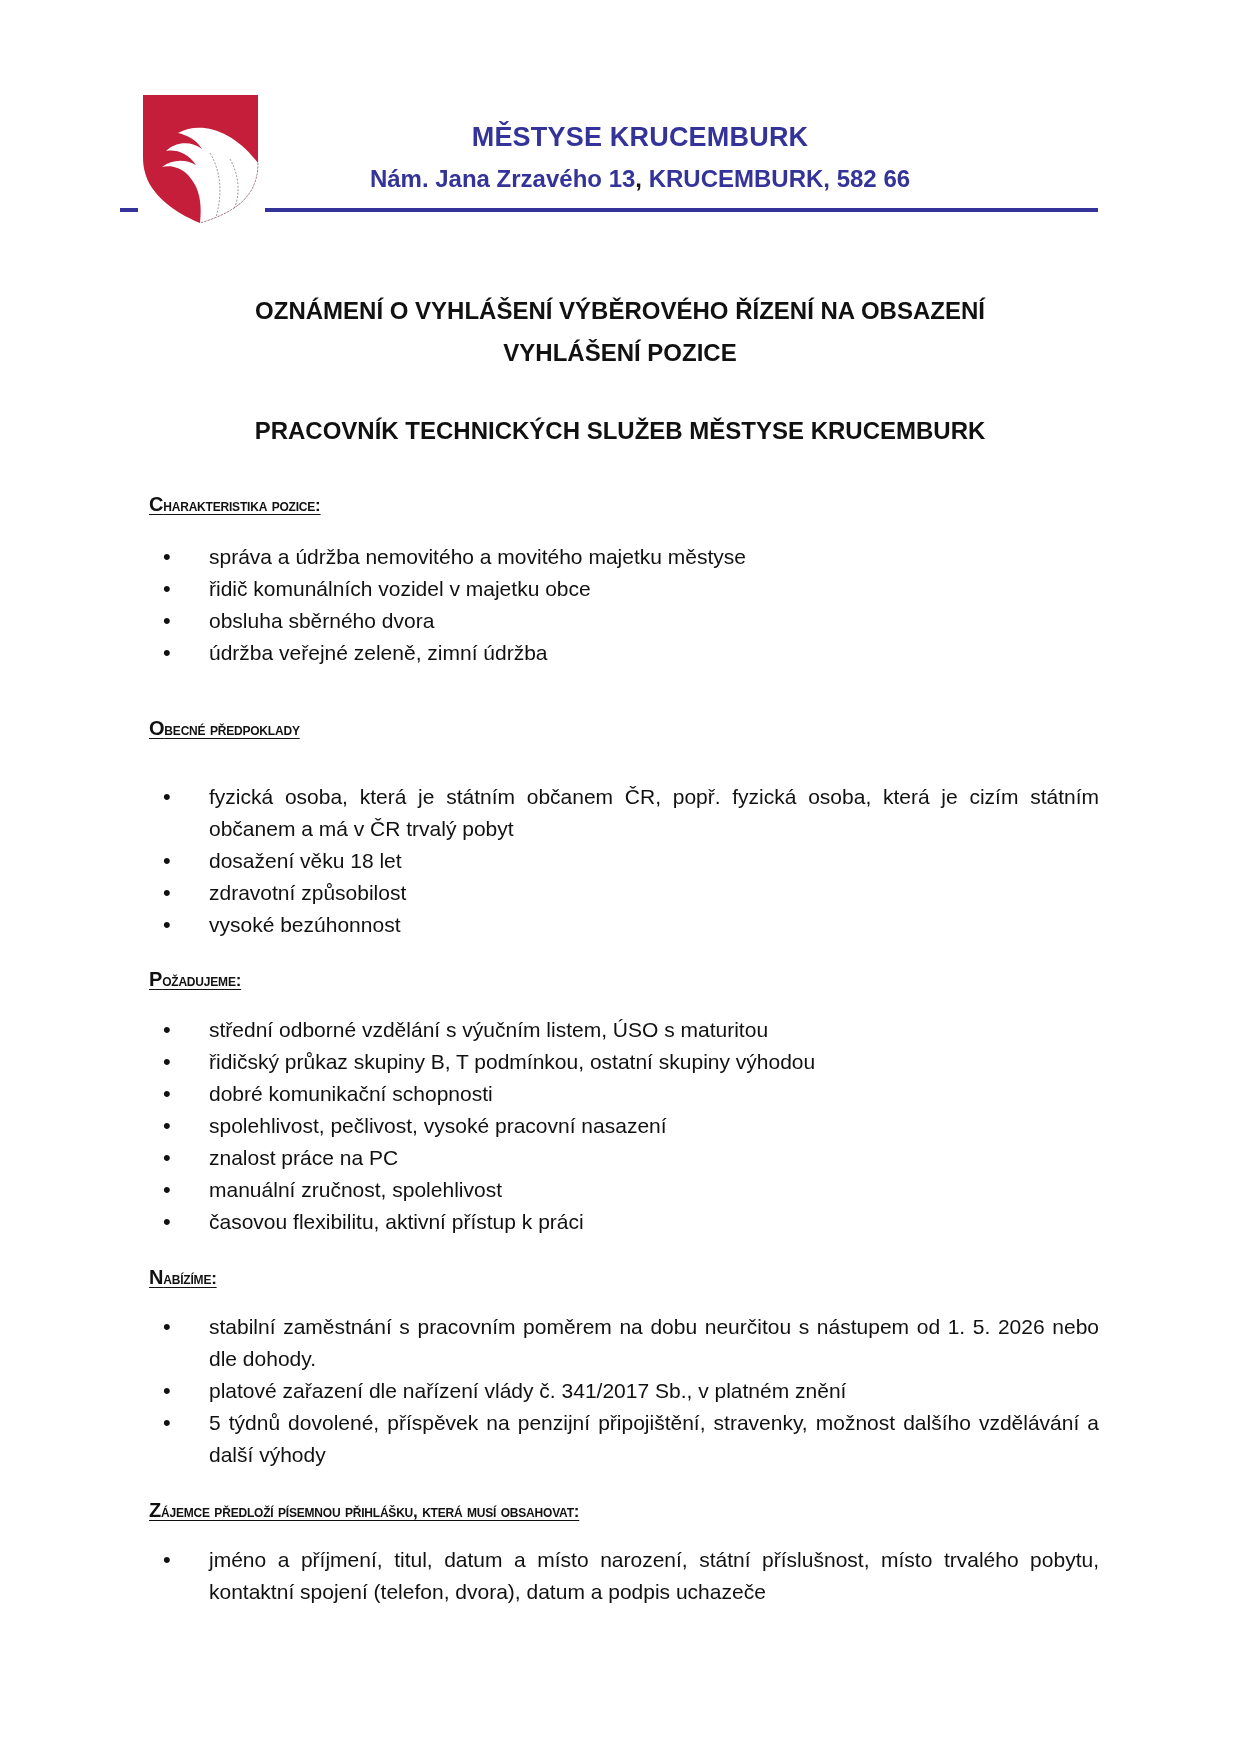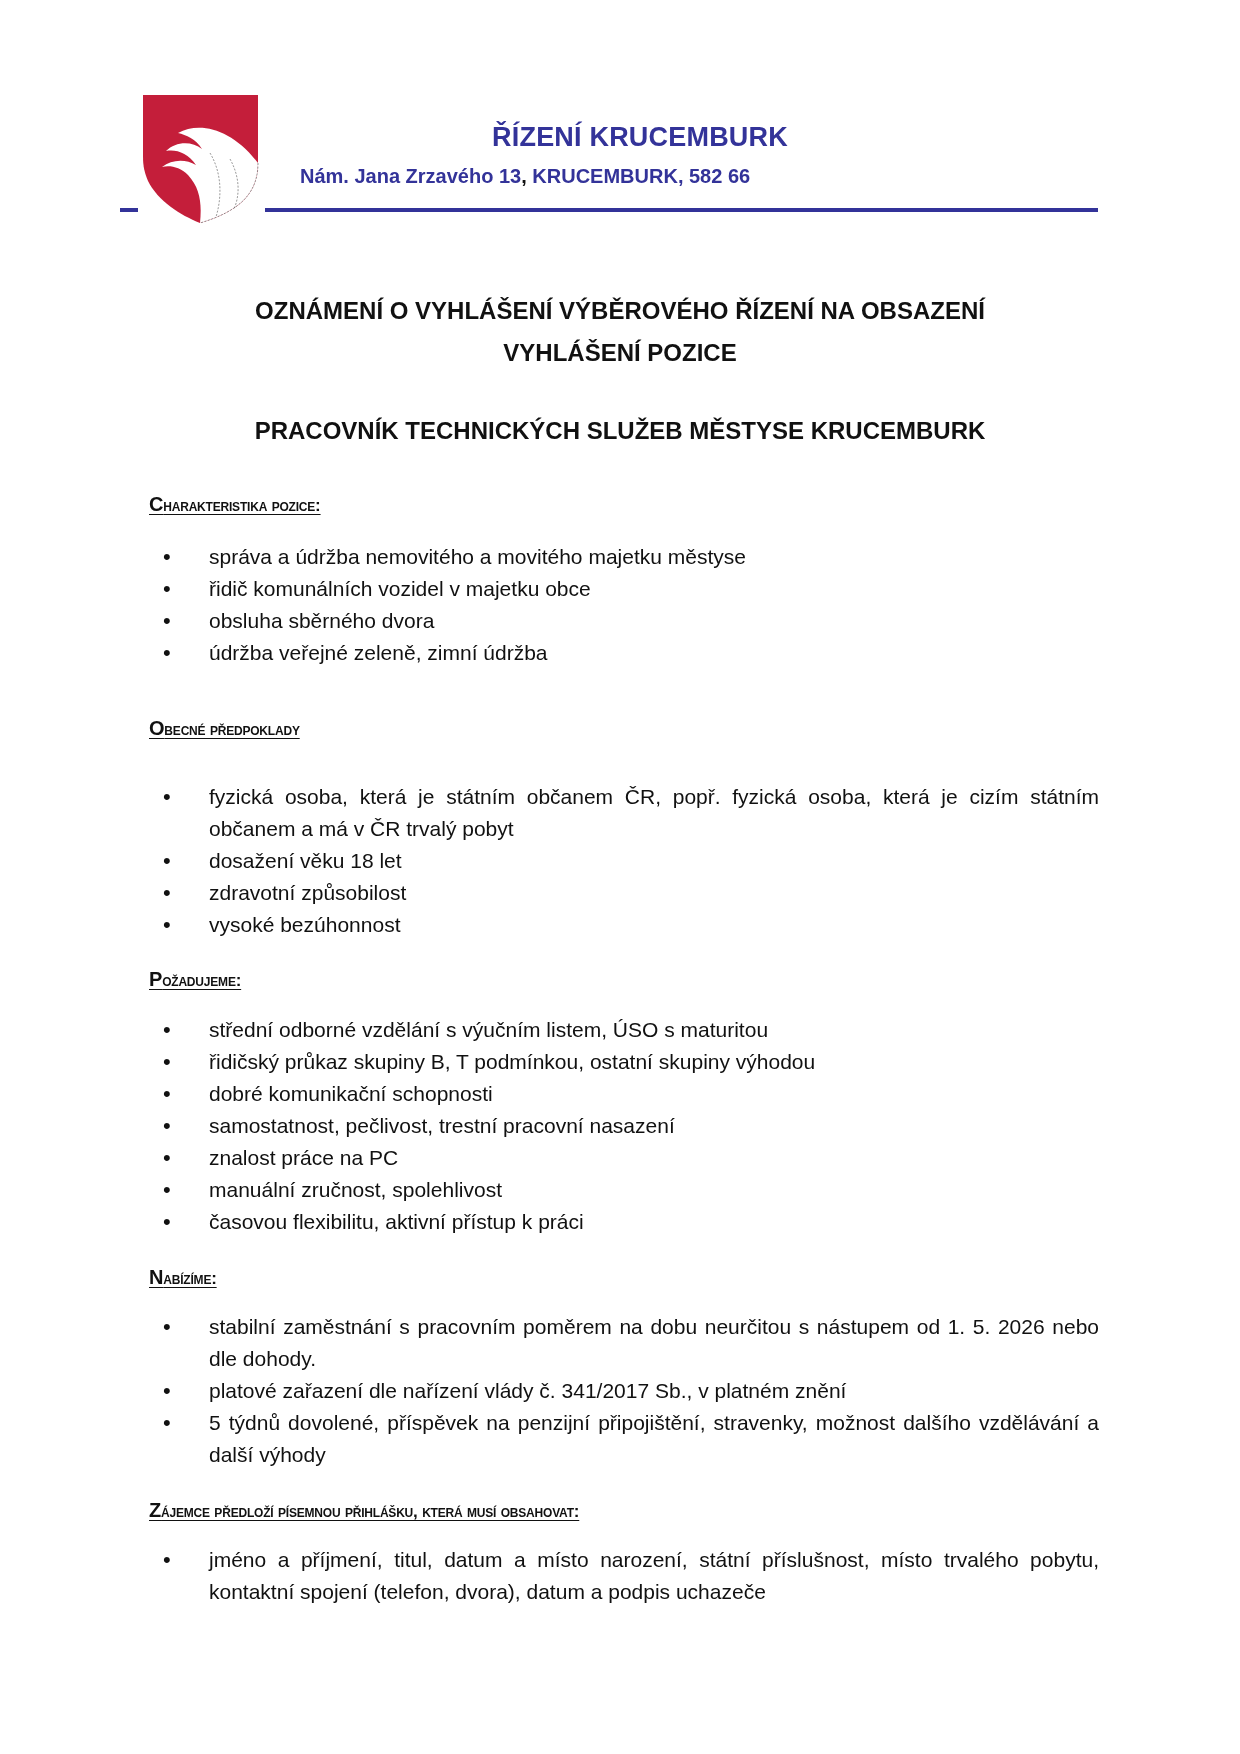--- a/index.html
+++ b/index.html
@@ -5,21 +5,21 @@
     html, body { margin: 0; padding: 0; background: #ffffff; }
     body { width: 1240px; height: 1754px; position: relative; overflow: hidden; font-family: "Liberation Sans", sans-serif; color: #111; }
     .page { position: absolute; left: 0; top: 0; width: 1240px; height: 1754px; }
 
     .logo { position: absolute; left: 140px; top: 93px; width: 122px; height: 132px; }
     .hline { position: absolute; height: 4px; background: #333399; top: 208px; }
     .hline.left { left: 120px; width: 18px; }
     .hline.right { left: 265px; width: 833px; }
 
     .org-name { position: absolute; left: 300px; width: 680px; top: 122px; text-align: center; color: #333399; font-weight: bold; font-size: 27px; letter-spacing: 0.2px; }
-    .org-address { position: absolute; left: 300px; width: 680px; top: 165px; text-align: left; color: #333399; font-weight: bold; font-size: 20px; }
+    .org-address { position: absolute; left: 300px; width: 680px; top: 165px; text-align: center; color: #333399; font-weight: bold; font-size: 24px; }
     .org-address .sep { color: #111; }
 
     .title { position: absolute; left: 120px; width: 1000px; text-align: center; font-weight: bold; font-size: 24px; color: #111; line-height: 42px; }
     .title.t1 { top: 290px; }
     .title.t2 { top: 410px; }
 
     .section-heading { position: absolute; left: 149px; font-weight: bold; font-size: 17px; color: #111; text-decoration: underline; text-underline-offset: 3px; font-variant: small-caps; letter-spacing: -0.2px; }
     .section-heading .cap { font-size: 20px; }
 
     ul.blist { position: absolute; left: 149px; width: 950px; margin: 0; padding: 0; list-style: none; font-size: 21px; line-height: 32px; color: #111; }
@@ -35,21 +35,21 @@
     <path d="M3 2 L118 2 L118 70 C118 100 100 118 60 130 C40 122 18 108 8 88 C3 76 3 70 3 60 Z" fill="#C41E3A"></path>
     <path d="M38 40 C60 28 92 36 118 70 C118 100 100 118 60 130 C62 110 60 95 48 82 C40 74 30 72 22 74 C32 66 46 66 56 72 C48 60 36 56 26 58 C36 48 52 48 62 56 C56 46 46 42 38 40 Z" fill="#ffffff"></path>
     <path d="M70 60 C82 80 82 104 76 124" fill="none" stroke="#555" stroke-width="0.6" stroke-dasharray="2,1.5"></path>
     <path d="M90 66 C100 84 100 102 94 116" fill="none" stroke="#555" stroke-width="0.6" stroke-dasharray="2,1.5"></path>
     <path d="M118 70 C118 100 100 118 60 130" fill="none" stroke="#555" stroke-width="0.6" stroke-dasharray="2,1.5"></path>
   </svg>
 
   <div class="hline left"></div>
   <div class="hline right"></div>
 
-  <div class="org-name">ŘÍZENÍ KRUCEMBURK</div>
+  <div class="org-name">MĚSTYSE KRUCEMBURK</div>
   <div class="org-address"><span>Nám. Jana Zrzavého 13</span><span class="sep">,</span><span> KRUCEMBURK, 582 66</span></div>
 
   <div class="title t1">
     <div>OZNÁMENÍ O VYHLÁŠENÍ VÝBĚROVÉHO ŘÍZENÍ NA OBSAZENÍ</div>
     <div>VYHLÁŠENÍ POZICE</div>
   </div>
   <div class="title t2">PRACOVNÍK TECHNICKÝCH SLUŽEB MĚSTYSE KRUCEMBURK</div>
 
   <div class="section-heading" style="top:486px;margin-top:7px;"><span class="cap">C</span><span>harakteristika pozice:</span></div>
   <ul class="blist" style="top:541px;">
@@ -65,21 +65,21 @@
     <li><span class="bullet">•</span><span>dosažení věku 18 let</span></li>
     <li><span class="bullet">•</span><span>zdravotní způsobilost</span></li>
     <li><span class="bullet">•</span><span>vysoké bezúhonnost</span></li>
   </ul>
 
   <div class="section-heading" style="top:968px;text-align:right;"><span class="cap">P</span><span>ožadujeme:</span></div>
   <ul class="blist" style="top:1014px;">
     <li><span class="bullet">•</span><span>střední odborné vzdělání s výučním listem, ÚSO s maturitou</span></li>
     <li><span class="bullet">•</span><span>řidičský průkaz skupiny B, T podmínkou, ostatní skupiny výhodou</span></li>
     <li><span class="bullet">•</span><span>dobré komunikační schopnosti</span></li>
-    <li><span class="bullet">•</span><span>samostatnost, pečlivost, trestní pracovní nasazení</span></li>
+    <li><span class="bullet">•</span><span>spolehlivost, pečlivost, vysoké pracovní nasazení</span></li>
     <li><span class="bullet">•</span><span>znalost práce na PC</span></li>
     <li><span class="bullet">•</span><span>manuální zručnost, spolehlivost</span></li>
     <li><span class="bullet">•</span><span>časovou flexibilitu, aktivní přístup k práci</span></li>
   </ul>
 
   <div class="section-heading" style="top:1266px;"><span class="cap">N</span><span>abízíme:</span></div>
   <ul class="blist" style="top:1311px;">
     <li><span class="bullet">•</span><span>stabilní zaměstnání s pracovním poměrem na dobu neurčitou s nástupem od 1. 5. 2026 nebo dle dohody.</span></li>
     <li><span class="bullet">•</span><span>platové zařazení dle nařízení vlády č. 341/2017 Sb., v platném znění</span></li>
     <li><span class="bullet">•</span><span>5 týdnů dovolené, příspěvek na penzijní připojištění, stravenky, možnost dalšího vzdělávání a další výhody</span></li>

